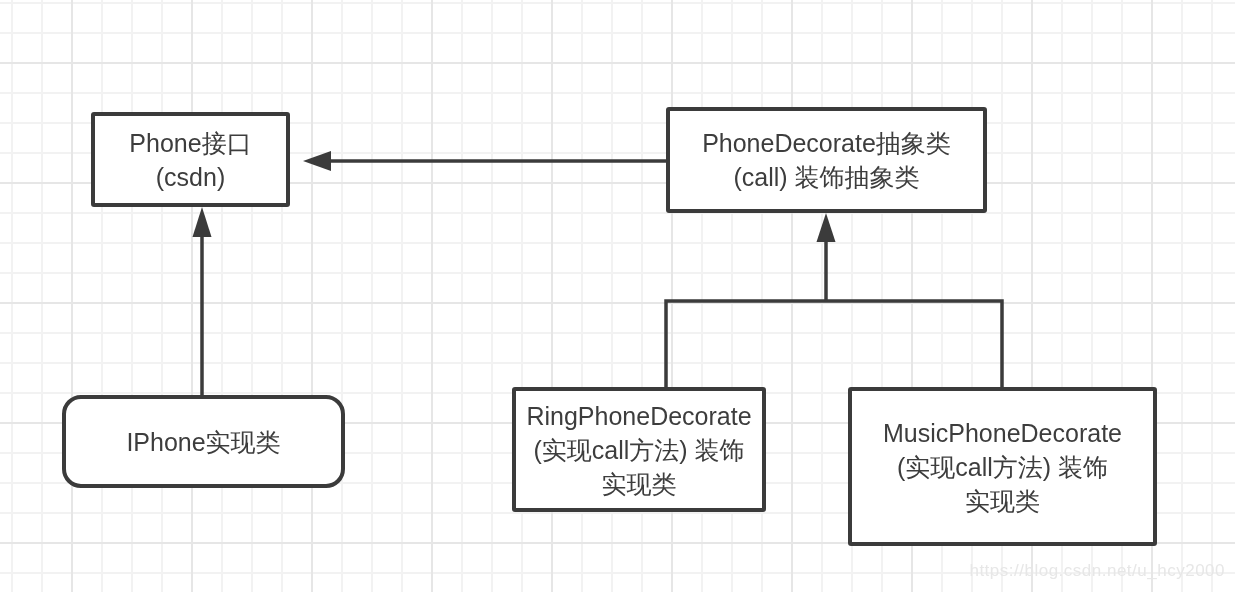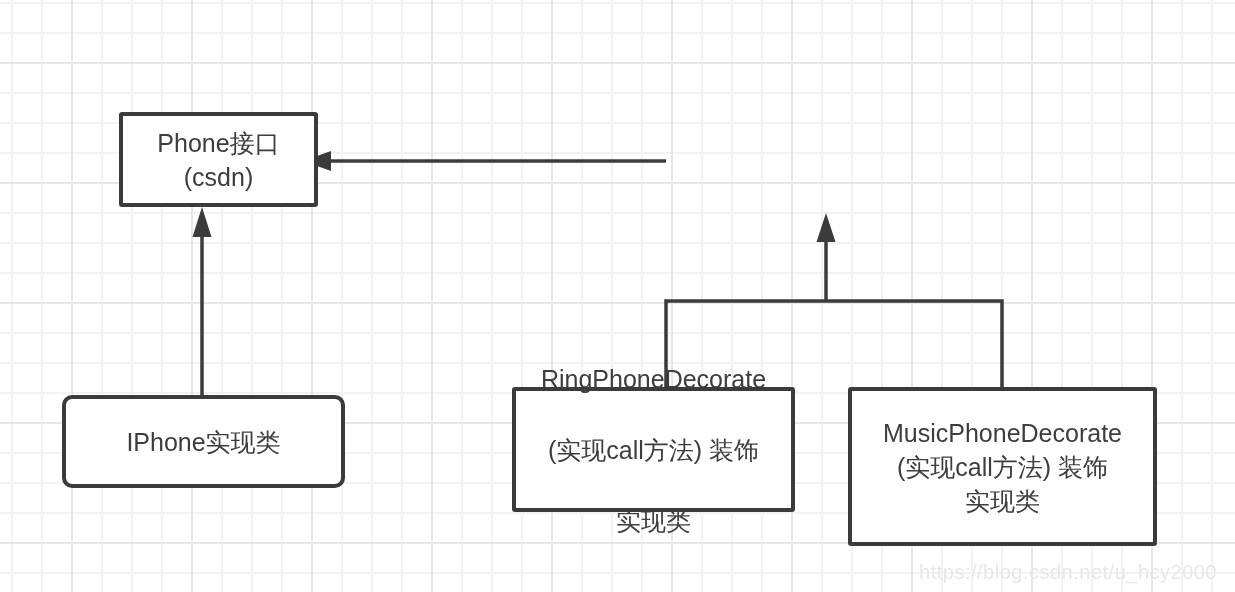--- a/index.html
+++ b/index.html
@@ -37,30 +37,30 @@
     flex-direction: column;
     align-items: center;
     justify-content: center;
     font-size: 25px;
     line-height: 34px;
     color: #3d3d3d;
     text-align: center;
     white-space: nowrap;
   }
   .node.rounded {
-    border-radius: 10px;
+    border-radius: 19px;
   }
   .node .line {
     display: block;
   }
   .watermark {
     position: absolute;
-    right: 18px;
+    right: 10px;
     top: 561px;
-    font-size: 20px;
+    font-size: 17px;
     color: #e7e7e7;
     letter-spacing: 0.5px;
   }
 </style>
 </head>
 <body>
 
 <div class="canvas">
 
   <svg class="edges" width="1235" height="592" viewBox="0 0 1235 592">
@@ -75,31 +75,35 @@
       <polygon points="202,207 192.5,237 211.5,237" stroke="none"></polygon>
     </g>
 
     <g stroke="#3b3b3b" fill="none" stroke-width="3.5">
       <path d="M666,387 L666,301 L1002,301 L1002,387"></path>
       <line x1="826" y1="301" x2="826" y2="241"></line>
       <polygon points="826,213 816.5,242 835.5,242" fill="#3b3b3b" stroke="none"></polygon>
     </g>
   </svg>
 
-  <div class="node" style="left:119px; top:112px; width:199px; height:95px;">
+  <div class="node" style="left:91px; top:112px; width:199px; height:95px;">
     <span class="line">Phone接口</span>
     <span class="line">(csdn)</span>
   </div>
 
+  <div class="node" style="left:666px; top:107px; width:321px; height:106px;">
+    <span class="line">PhoneDecorate抽象类</span>
+    <span class="line">(call) 装饰抽象类</span>
+  </div>
 
   <div class="node rounded" style="left:62px; top:395px; width:283px; height:93px;">
     <span class="line">IPhone实现类</span>
   </div>
 
-  <div class="node" style="left:512px; top:387px; width:283px; height:125px;gap:37px;">
+  <div class="node" style="left:512px; top:387px; width:254px; height:125px;">
     <span class="line">RingPhoneDecorate</span>
     <span class="line">(实现call方法) 装饰</span>
     <span class="line">实现类</span>
   </div>
 
   <div class="node" style="left:848px; top:387px; width:309px; height:159px;">
     <span class="line">MusicPhoneDecorate</span>
     <span class="line">(实现call方法) 装饰</span>
     <span class="line">实现类</span>
   </div>

